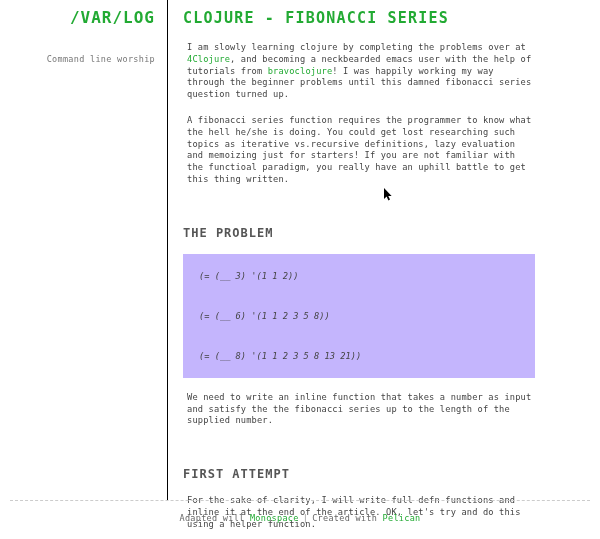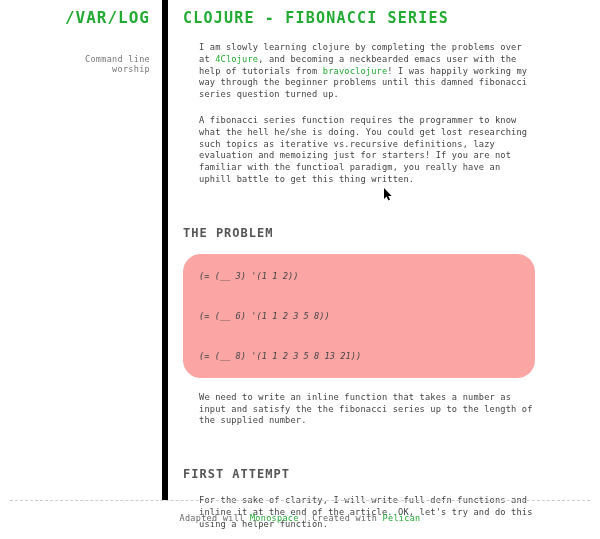--- a/index.html
+++ b/index.html
@@ -21,21 +21,21 @@
     box-sizing: border-box;
   }
 
   
   .sidebar {
     position: absolute;
     left: 0;
     top: 0;
     width: 168px;
     height: 500px;
-    border-right: 6px solid #000000;
+    border-right: 1px solid #000000;
     box-sizing: border-box;
     padding-top: 8px;
     text-align: right;
     padding-left: 43px;
   }
   .site-title {
     font-size: 16px;
     font-weight: bold;
     letter-spacing: 1px;
     color: #22aa33;
@@ -70,50 +70,49 @@
     color: #22aa33;
     line-height: 20px;
   }
   .post-date {
     margin-top: 14px;
     font-size: 8.5px;
     color: #666666;
     letter-spacing: 0.2px;
   }
   p.body-text {
-    margin: 14px 0 0 16px;
+    margin: 14px 0 0 4px;
     font-size: 8.7px;
     line-height: 11.8px;
     color: #444444;
     letter-spacing: 0.15px;
     text-align: left;
   }
   a.inline-link {
     color: #22aa33;
     text-decoration: none;
   }
   h2.section-heading {
     margin: 40px 0 0 0;
     font-size: 12px;
     font-weight: bold;
     letter-spacing: 1px;
     color: #555555;
   }
   pre.code-block {
     margin: 14px 0 0 0;
-    background: #fca5a5;
+    background: #c4b5fd;
     padding: 12px 16px;
     font-family: "DejaVu Sans Mono", monospace;
     font-size: 8.7px;
     line-height: 20px;
     color: #444444;
     font-style: italic;
     white-space: pre;
     box-sizing: border-box;
-    border-radius: 18px;
   }
 
   
   .footer-rule {
     position: absolute;
     left: 10px;
     top: 500px;
     width: 580px;
     border-top: 1px dashed #cccccc;
   }

